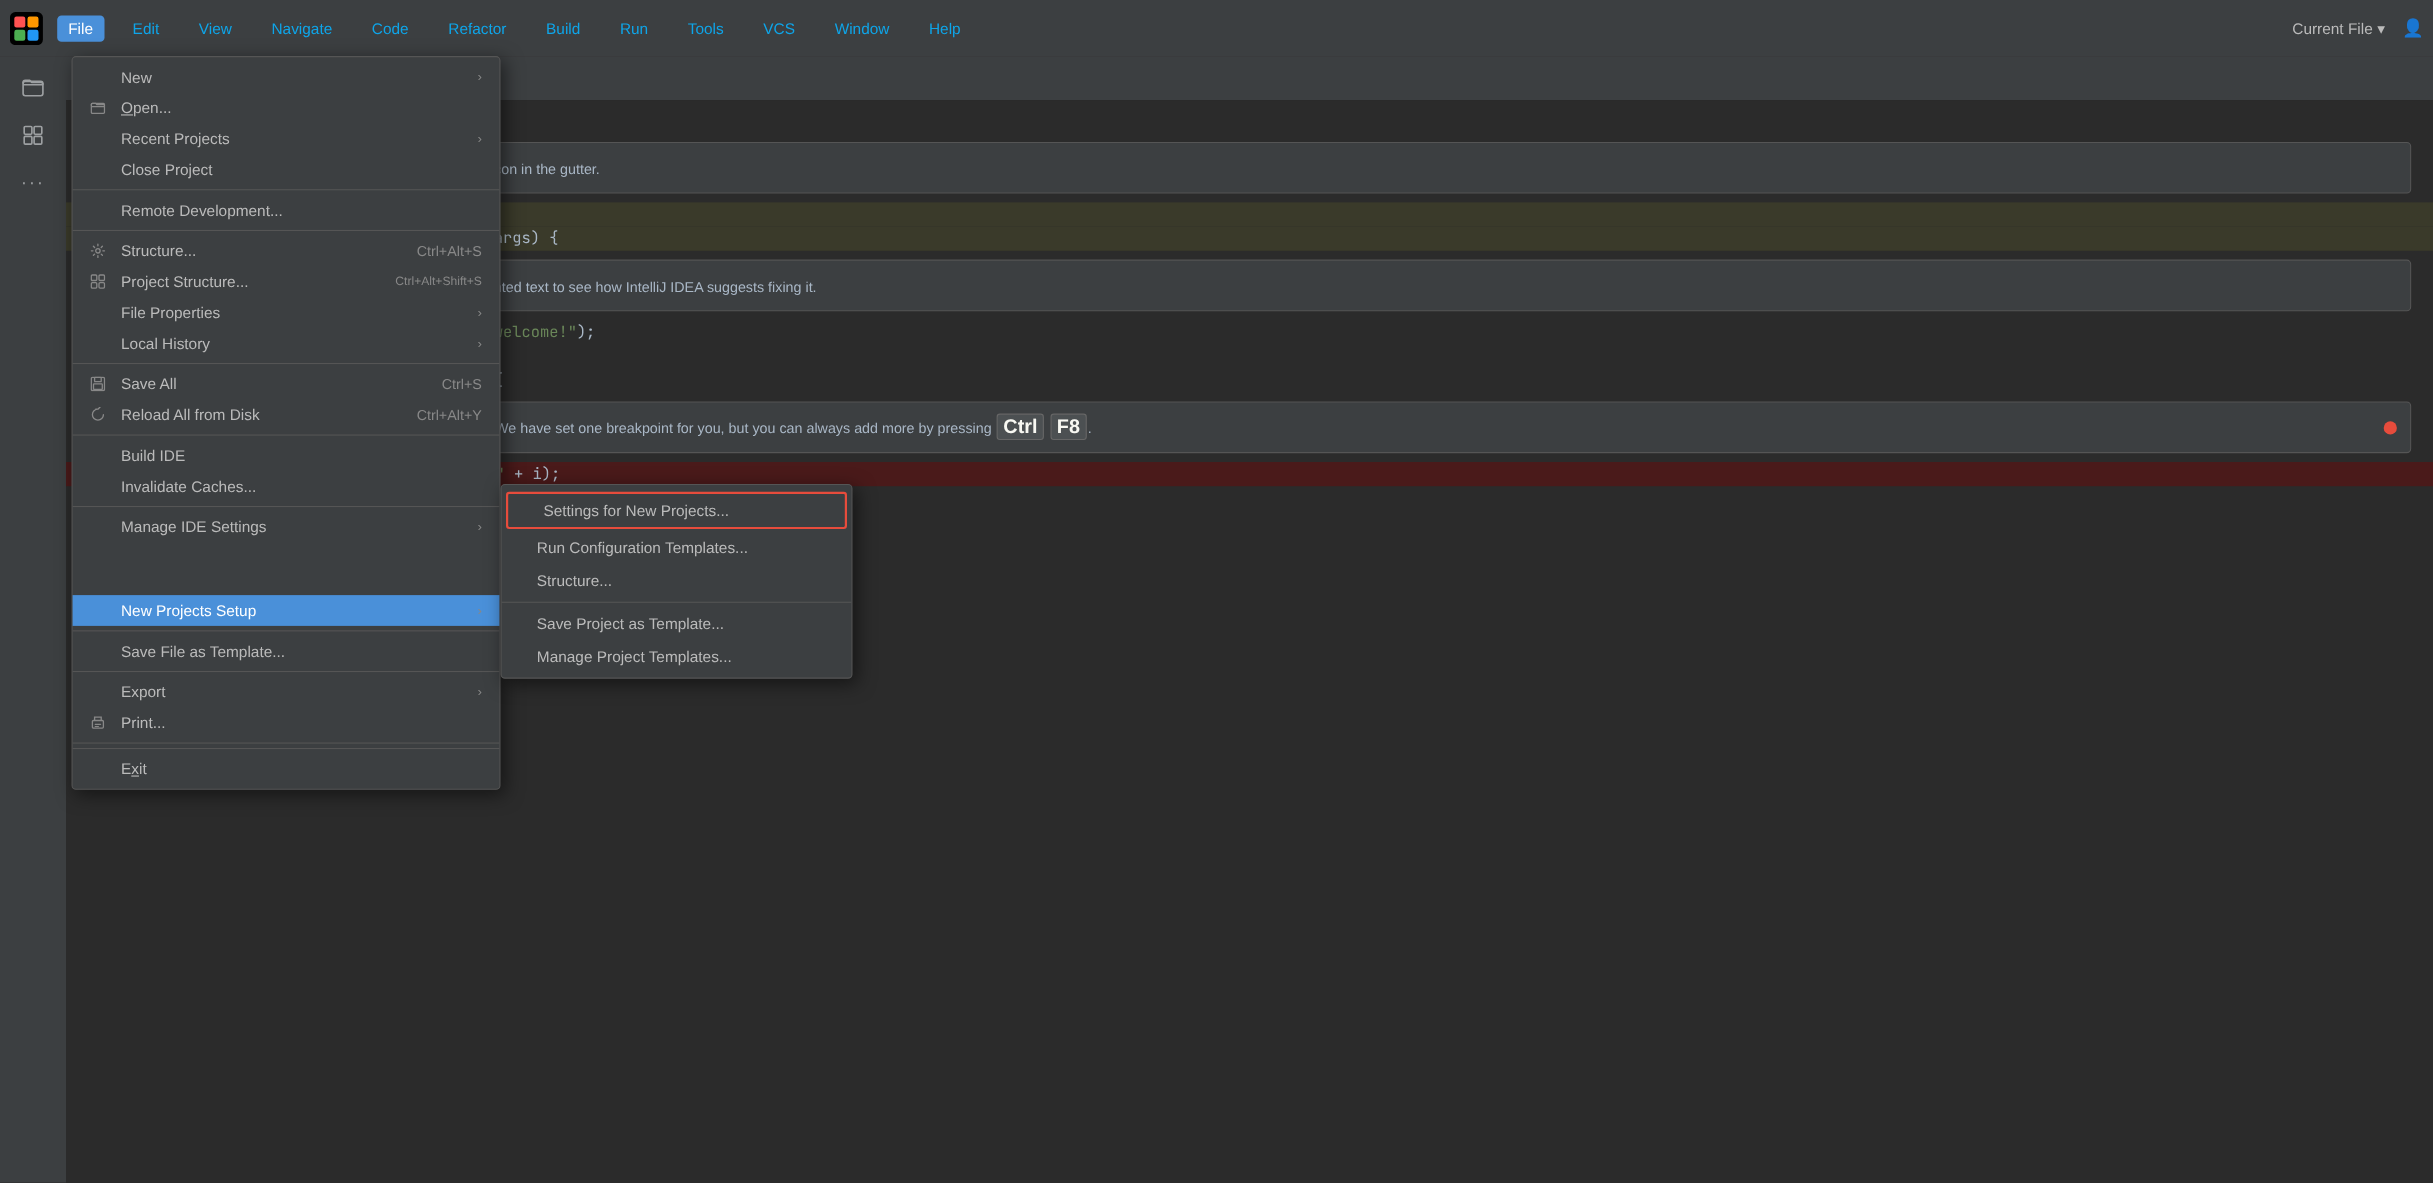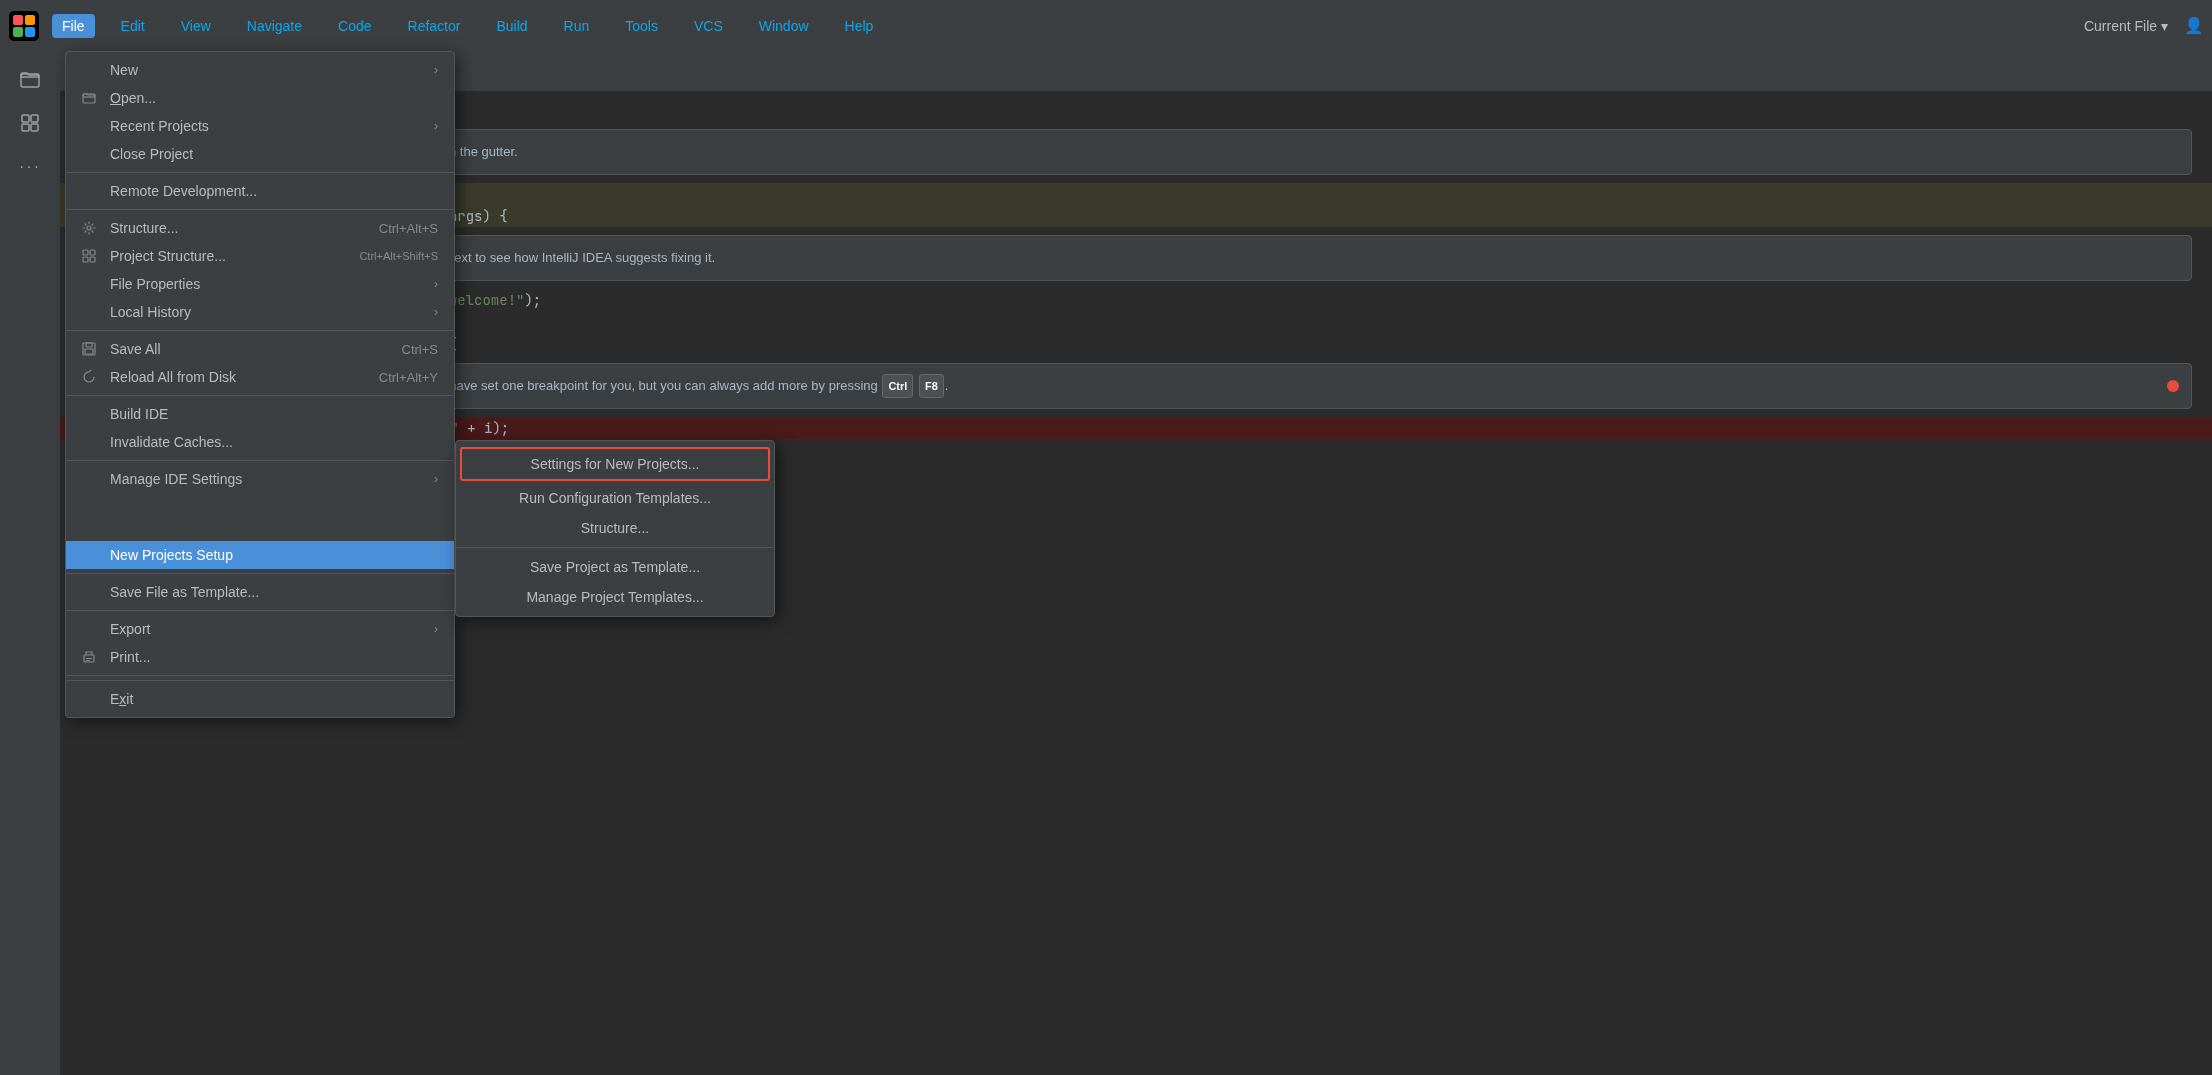--- a/index.html
+++ b/index.html
@@ -185,21 +185,21 @@
       font-size: 13px;
       color: #a9b7c6;
       font-family: -apple-system, sans-serif;
     }
     .hint-box .key-badge {
       display: inline-block;
       background: #4c5052;
       border: 1px solid #666;
       border-radius: 3px;
       padding: 0 5px;
-      font-size: 11px;
+      font-size: 18px;
       font-weight: bold;
       color: #f8f8f2;
       margin: 0 1px;
     }
     .highlighted-line {
       background: #3a3a2a;
     }
     .breakpoint-line {
       background: #4a1a1a;
     }
@@ -278,21 +278,20 @@
       z-index: 300;
       padding: 4px 0;
     }
     .submenu-item {
       display: flex;
       align-items: center;
       padding: 7px 32px;
       color: #bbbbbb;
       font-size: 14px;
       cursor: pointer;
-      justify-content: center;
     }
     .submenu-item.highlighted {
       border: 2px solid #e74c3c;
       border-radius: 2px;
       background: #3c3f41;
     }
 
     
     .logo-svg { width: 30px; height: 30px; }
   </style>

